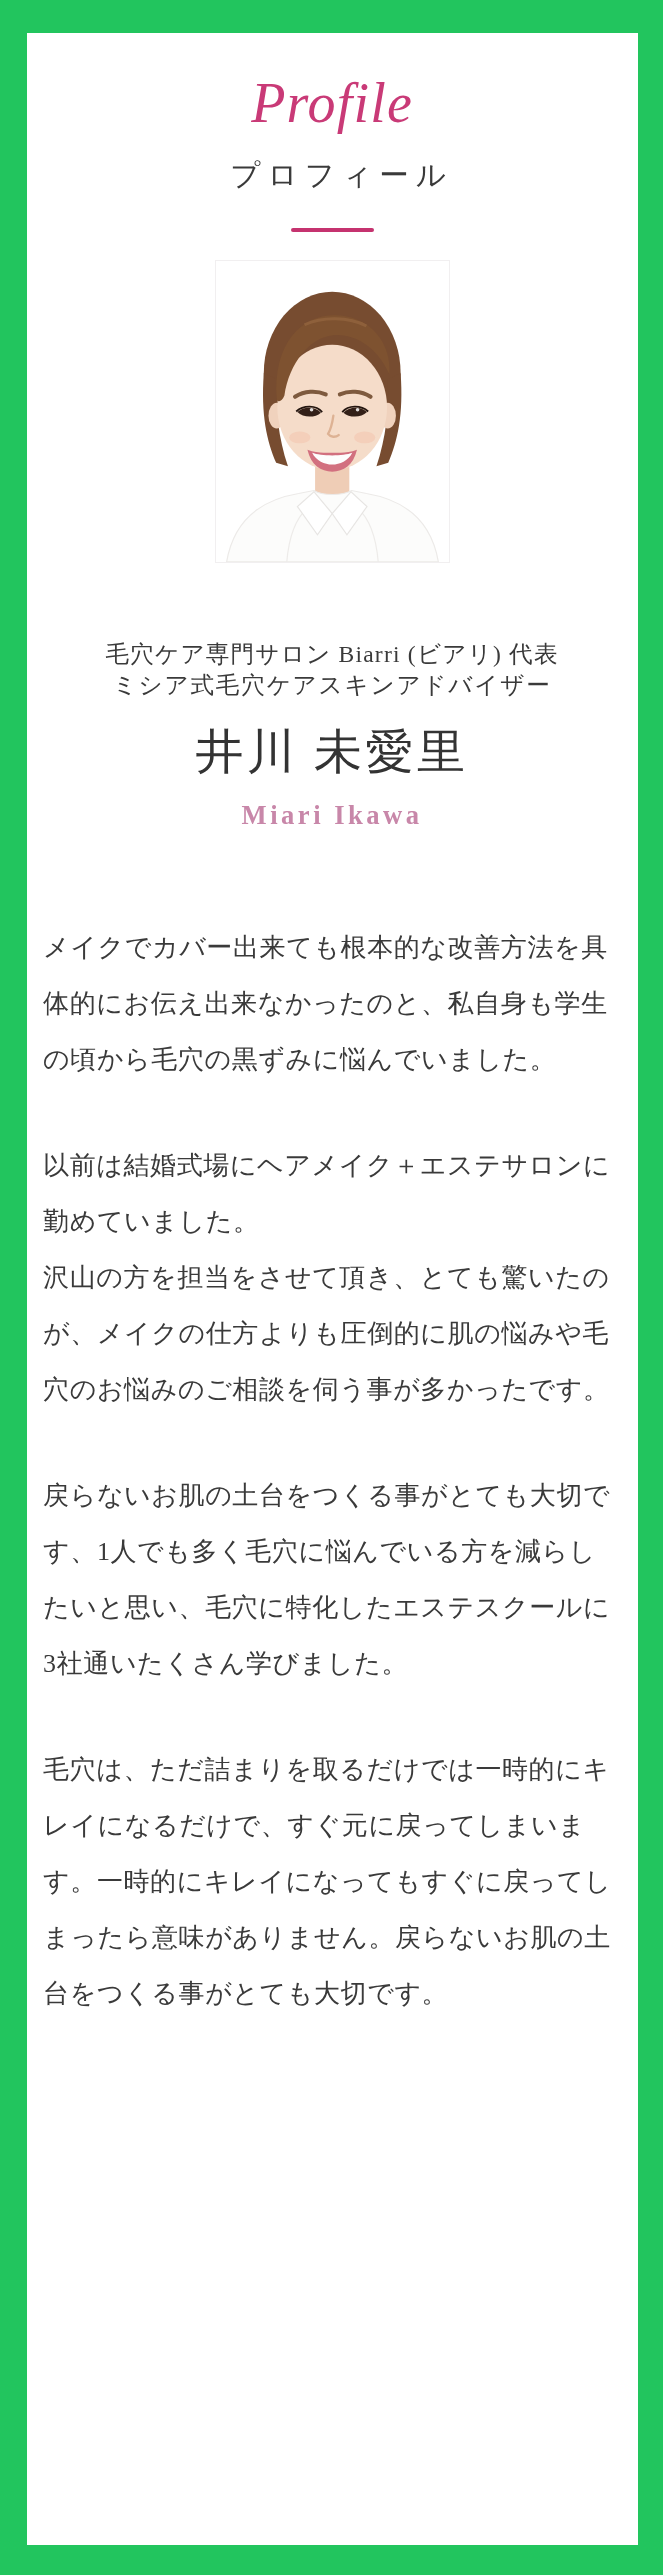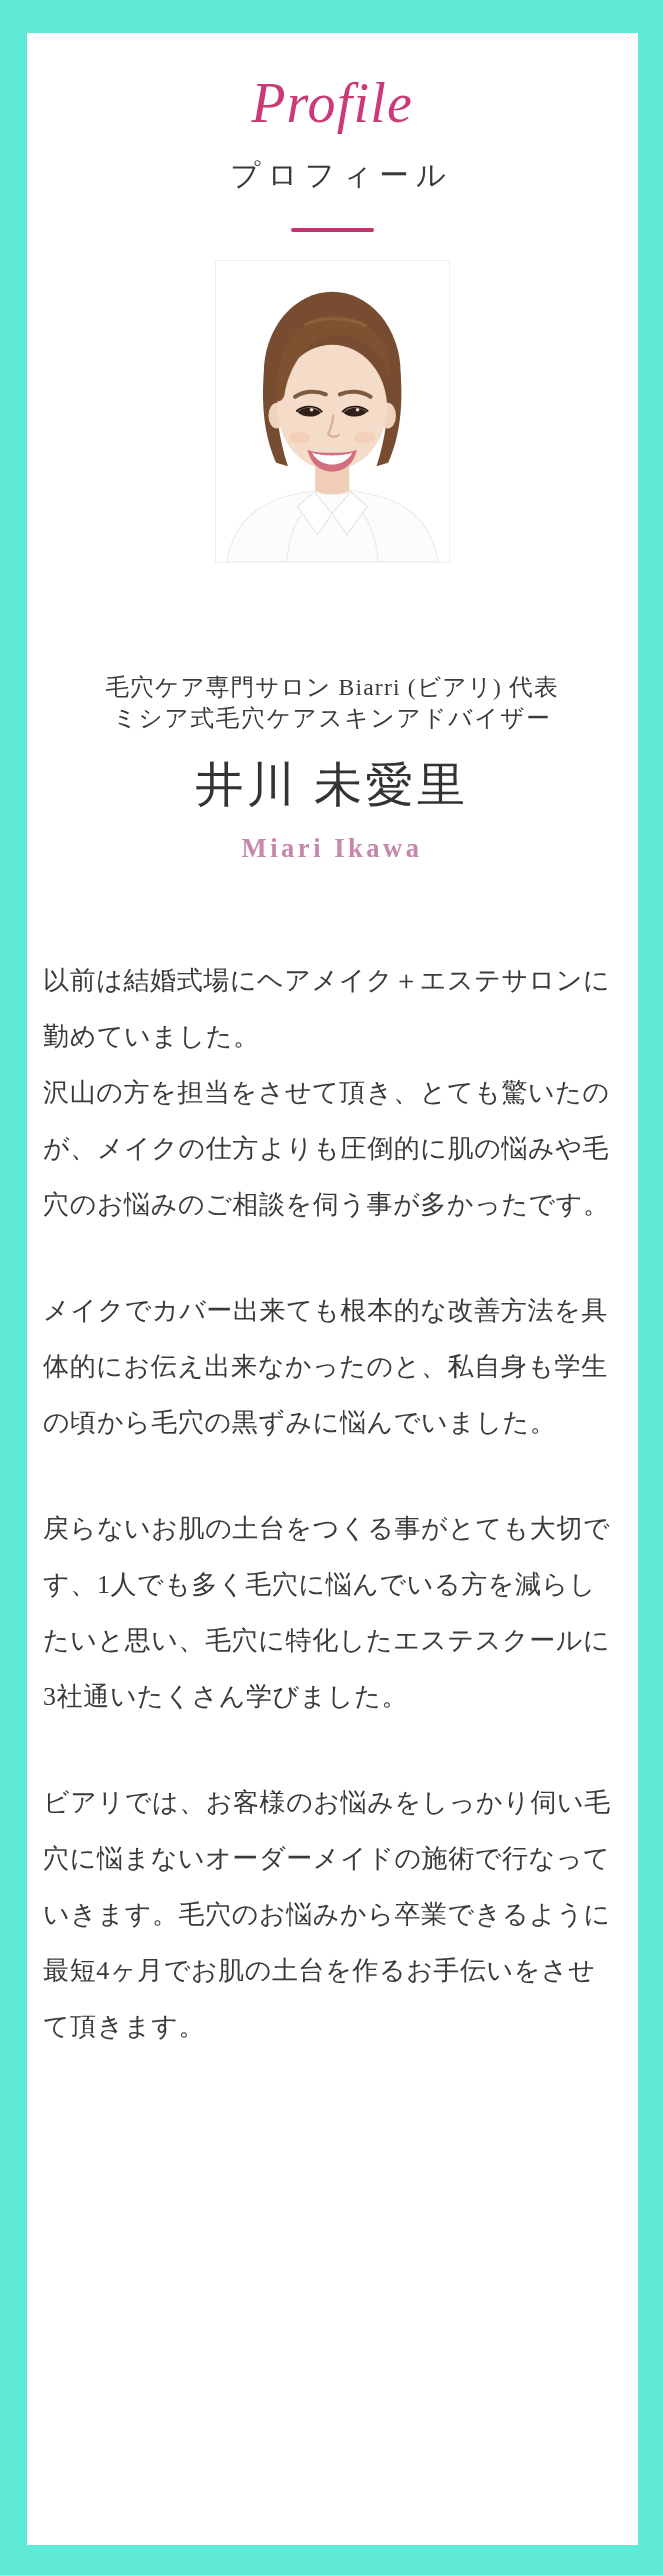--- a/index.html
+++ b/index.html
@@ -7,21 +7,21 @@
     padding: 0;
     width: 664px;
     height: 2576px;
     background: #F8E9F6;
     font-family: "Liberation Serif", "DejaVu Serif", serif;
   }
   .page {
     position: relative;
     width: 664px;
     height: 2576px;
-    background: #5eead4;
+    background: #22c55e;
     overflow: hidden;
   }
   .card {
     position: absolute;
     left: 26.6px;
     top: 33px;
     width: 611px;
     height: 2512px;
     background: #FFFFFF;
     text-align: center;
@@ -52,21 +52,21 @@
   }
   .photo {
     margin: 28px auto 0 auto;
     width: 233px;
     height: 301px;
     border: 0.6px solid #F1EFF0;
     background: #FFFFFF;
   }
   .photo svg { display: block; }
   .role-line1 {
-    margin-top: 109px;
+    margin-top: 76px;
     font-size: 23.6px;
     line-height: 31px;
     color: #3A3A3A;
     letter-spacing: 1.2px;
   }
   .role-line2 {
     font-size: 23.6px;
     line-height: 31px;
     color: #3A3A3A;
     letter-spacing: 1.8px;
@@ -153,22 +153,22 @@
         <path d="M163,325 C178,331 216,331 231,325 C224,339 210,345 197,345 C184,345 170,339 163,325 Z" fill="#FDFDFD"></path>
       </svg>
     </div>
 
     <div class="role-line1">毛穴ケア専門サロン Biarri (ビアリ) 代表</div>
     <div class="role-line2">ミシア式毛穴ケアスキンアドバイザー</div>
     <div class="name">井川 未愛里</div>
     <div class="name-roman">Miari Ikawa</div>
 
     <div class="bio">
+      <p>メイクでカバー出来ても根本的な改善方法を具体的にお伝え出来なかったのと、私自身も学生の頃から毛穴の黒ずみに悩んでいました。</p>
       <p>以前は結婚式場にヘアメイク＋エステサロンに勤めていました。
 沢山の方を担当をさせて頂き、とても驚いたのが、メイクの仕方よりも圧倒的に肌の悩みや毛穴のお悩みのご相談を伺う事が多かったです。</p>
-      <p>メイクでカバー出来ても根本的な改善方法を具体的にお伝え出来なかったのと、私自身も学生の頃から毛穴の黒ずみに悩んでいました。</p>
       <p>戻らないお肌の土台をつくる事がとても大切です、1人でも多く毛穴に悩んでいる方を減らしたいと思い、毛穴に特化したエステスクールに3社通いたくさん学びました。</p>
-      <p>ビアリでは、お客様のお悩みをしっかり伺い毛穴に悩まないオーダーメイドの施術で行なっていきます。毛穴のお悩みから卒業できるように最短4ヶ月でお肌の土台を作るお手伝いをさせて頂きます。</p>
+      <p>毛穴は、ただ詰まりを取るだけでは一時的にキレイになるだけで、すぐ元に戻ってしまいます。一時的にキレイになってもすぐに戻ってしまったら意味がありません。戻らないお肌の土台をつくる事がとても大切です。</p>
     </div>
 
   </div>
 </div>
 
 
 </body></html>

